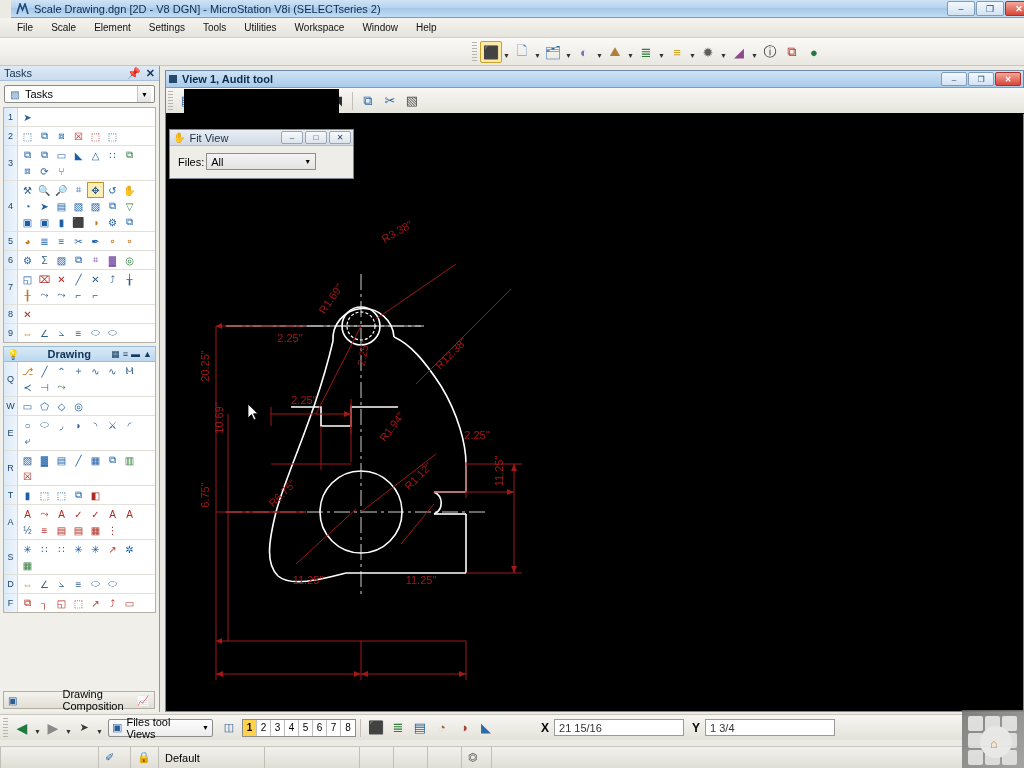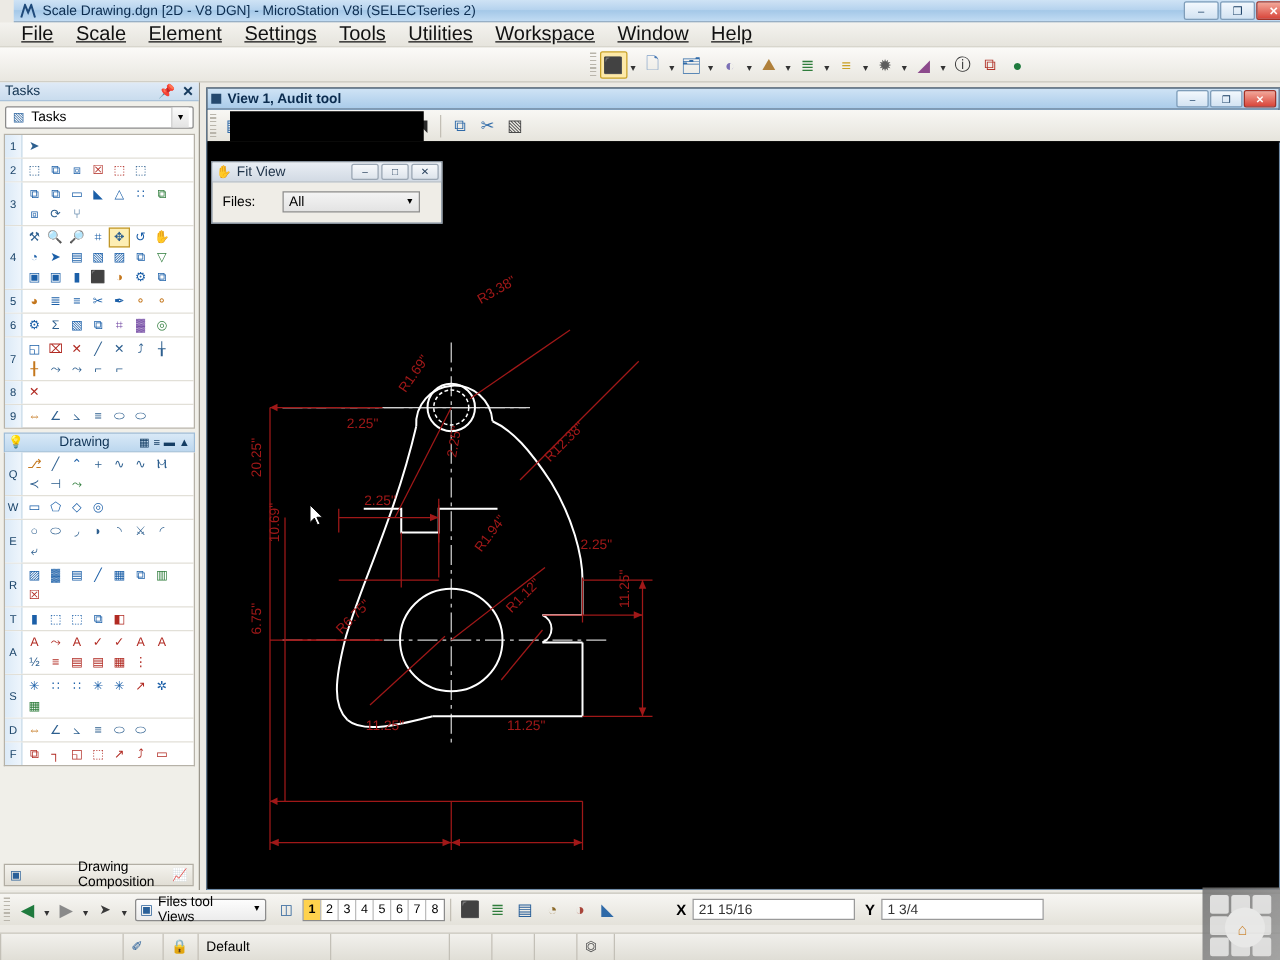--- a/index.html
+++ b/index.html
@@ -22,21 +22,21 @@
   .winbtns{position:absolute;right:2px;top:1px;display:flex;gap:1px;}
   .wb{width:28px;height:15px;border:1px solid #7f9db9;border-radius:2px;
       background:linear-gradient(to bottom,#f3f8fd,#d3e3f2);display:flex;align-items:center;justify-content:center;
       font-size:9px;color:#12385f;}
   .wb.close{background:linear-gradient(to bottom,#f3a89a,#d8453a);border-color:#a33227;color:#fff;font-weight:bold;}
 
   
   .menubar{position:absolute;left:0;top:18px;width:1024px;height:20px;
     background:linear-gradient(to bottom,#f4f3ef,#e6e4dd);border-bottom:1px solid #d2cfc6;
     display:flex;align-items:center;padding-left:8px;}
-  .menubar .mi{padding:2px 9px;font-size:16px;color:#111;text-decoration:underline;}
+  .menubar .mi{padding:2px 9px;font-size:10px;color:#111;}
 
   
   .toolbar-main{position:absolute;left:0;top:38px;width:1024px;height:28px;
     background:linear-gradient(to bottom,#fbfaf8,#e9e7e0);border-bottom:1px solid #c9c6bd;}
   .tb-group{position:absolute;top:2px;display:flex;align-items:center;height:24px;}
   .grip{width:5px;height:20px;margin-right:3px;
     background:repeating-linear-gradient(to bottom,#b9b5ab 0 1px,transparent 1px 3px);}
   .tool{width:22px;height:22px;display:inline-flex;align-items:center;justify-content:center;
     border:1px solid transparent;border-radius:2px;}
   .tool.sel{background:#fde9a8;border:1px solid #c9a227;}
@@ -70,21 +70,21 @@
   .ti.sel{background:#fdeeb4;border:1px solid #c0962a;}
   .ti.red{color:#b12a22;}
   .ti.bl{color:#1b5fa8;}
   .ti.gr{color:#2f7d3c;}
   .ti.pu{color:#6b3f9e;}
   .ti.or{color:#c4761b;}
 
   .grp-header{height:16px;background:linear-gradient(to bottom,#d9e9f7,#bcd7ee);
     border:1px solid #9dbcd8;margin:3px 3px 0 3px;display:flex;align-items:center;padding:0 3px;}
   .grp-header .gi{font-size:10px;color:#1a4e80;margin-right:4px;}
-  .grp-header .gt{flex:1;font-size:11px;font-weight:normal;color:#0f3355;padding-left:24px;}
+  .grp-header .gt{flex:1;font-size:11px;font-weight:bold;color:#0f3355;padding-left:24px;}
   .grp-header .gbtn{font-size:9px;color:#143d63;margin-left:3px;}
 
   .dc-bar{position:absolute;left:3px;bottom:3px;width:152px;height:18px;
     background:linear-gradient(to bottom,#f4f3ee,#e1ded5);border:1px solid #b2aea4;
     display:flex;align-items:center;padding:0 4px;}
   .dc-bar .ic{font-size:10px;color:#2a6099;margin-right:5px;}
   .dc-bar .t{flex:1;font-size:11px;margin-left:40px;}
   .dc-bar .g{font-size:10px;}
 
   
@@ -110,21 +110,21 @@
   .fitview{position:absolute;left:168px;top:120px;width:185px;height:50px;
     background:#efedE7;border:1px solid #7a8898;box-shadow:1px 1px 3px rgba(0,0,0,.45);z-index:20;}
   .fv-title{height:16px;background:linear-gradient(to bottom,#e9eef4,#d2dae4);
     border-bottom:1px solid #b4bdc8;display:flex;align-items:center;padding:0 3px;position:relative;}
   .fv-title .ic{font-size:10px;margin-right:4px;color:#333;}
   .fv-title .t{font-size:11px;color:#20344a;}
   .fv-btns{position:absolute;right:2px;top:1px;display:flex;gap:2px;}
   .fvb{width:22px;height:13px;border:1px solid #9aa6b3;border-radius:2px;
     background:linear-gradient(to bottom,#f7f9fb,#dde4ec);display:flex;align-items:center;justify-content:center;font-size:8px;color:#27405c;}
   .fv-body{padding:7px 8px;display:flex;align-items:center;}
-  .fv-body .lab{font-size:11px;margin-right:22px;}
+  .fv-body .lab{font-size:11px;margin-right:2px;}
   .fv-sel{width:110px;height:17px;background:linear-gradient(to bottom,#f4f4f4,#e3e3e3);
     border:1px solid #8d8d8d;display:flex;align-items:center;padding:0 4px;font-size:11px;}
   .fv-sel .dd{margin-left:auto;font-size:7px;}
 
   
   .statusrow{position:absolute;left:0;top:714px;width:1024px;height:26px;
     background:linear-gradient(to bottom,#f7f6f3,#e4e2da);border-top:1px solid #c8c5bc;display:flex;align-items:center;}
   .nav-combo{width:105px;height:18px;background:linear-gradient(to bottom,#fdfdfd,#ececec);
     border:1px solid #8c8c8c;border-radius:2px;display:flex;align-items:center;padding:0 3px;font-size:11px;}
   .nav-combo .dd{margin-left:auto;font-size:7px;}

